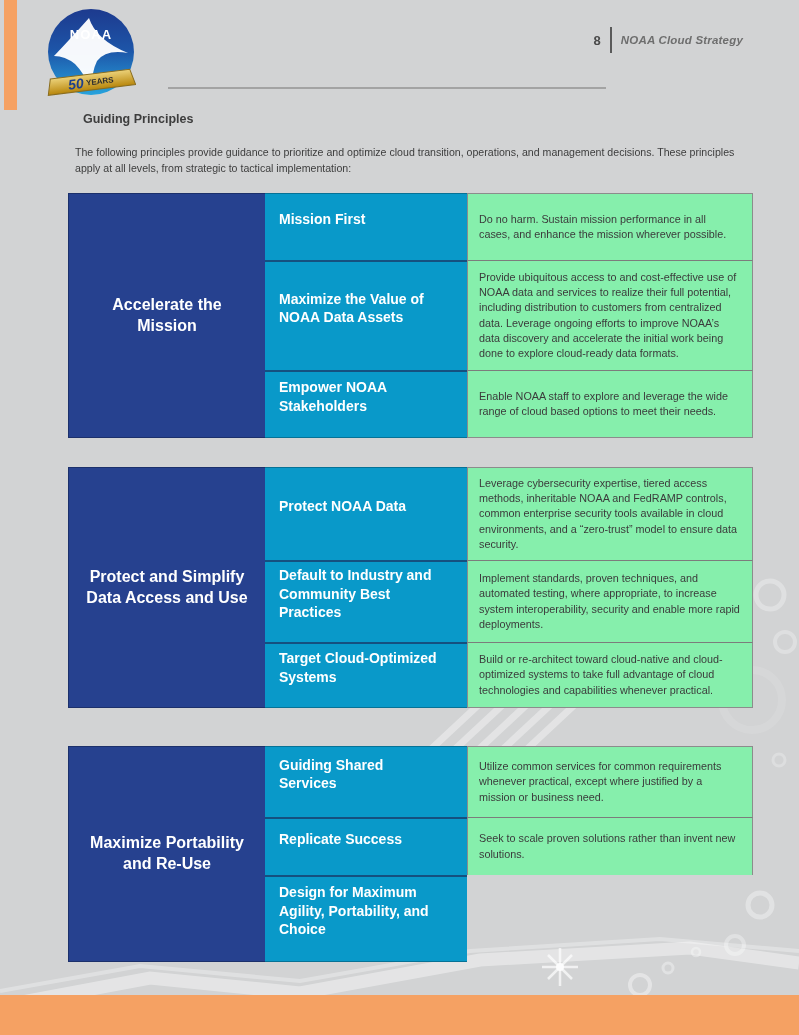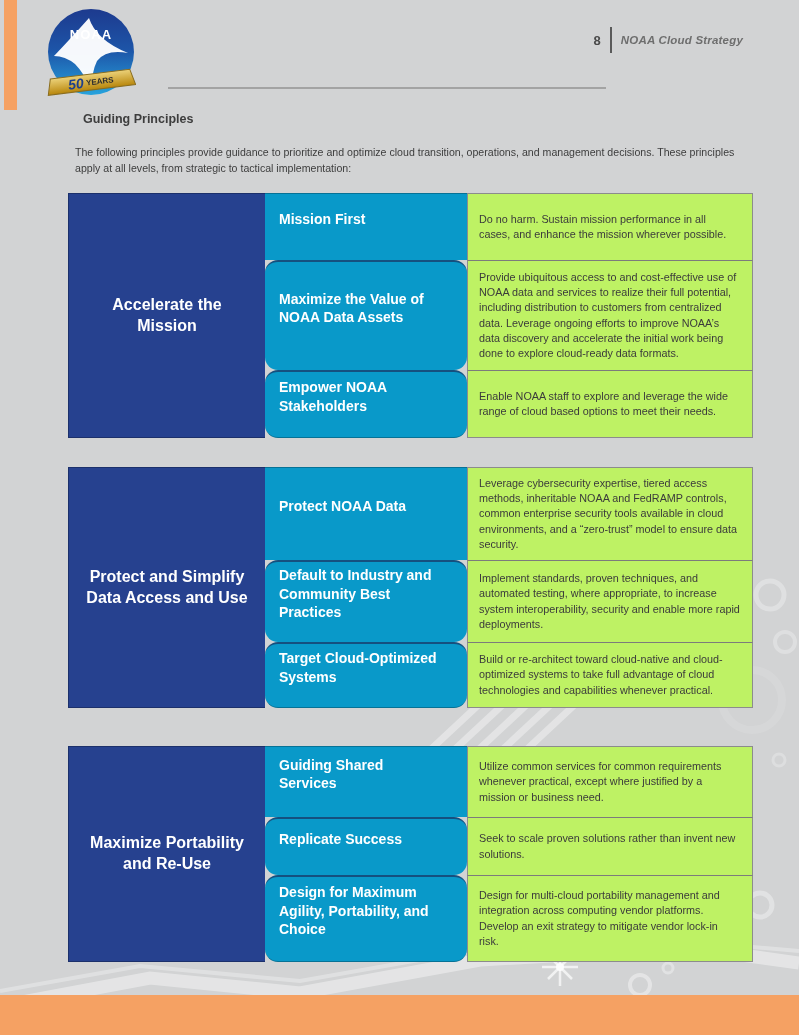--- a/index.html
+++ b/index.html
@@ -33,23 +33,23 @@
   .t2 { top:467px; grid-template-rows:93px 82px 66px; }
   .t3 { top:746px; grid-template-rows:71px 58px 87px; }
 
   .cat { grid-column:1; grid-row:1 / span 3; background:#26418f;
          display:flex; align-items:center; justify-content:center; text-align:center;
          color:#fff; font-weight:bold; font-size:16px; line-height:1.3; padding:6px 14px;
          border:1px solid rgba(0,0,0,.25); border-right:none; }
   .pname { grid-column:2; background:#0999c9; color:#fff; font-weight:bold;
            font-size:14px; line-height:1.32; display:flex; align-items:center;
            padding:8px 26px 24px 14px; border-top:1px solid rgba(0,0,0,.25); }
-  .pname.mid { border-top:2px solid #15507f;border-radius:13px; }
+  .pname.mid { border-top:2px solid #15507f; }
   .pname.last { border-bottom:1px solid rgba(0,0,0,.25); }
-  .pdesc { grid-column:3; background:#bef264; color:#3b3b3b; font-size:10.8px; line-height:1.42;
+  .pdesc { grid-column:3; background:#86efac; color:#3b3b3b; font-size:10.8px; line-height:1.42;
            display:flex; align-items:center; padding:8px 12px 8px 11px;
            border:1px solid #8c8c8c; border-bottom:none; }
   .pdesc.last { border-bottom:1px solid #8c8c8c; }
   .pdesc.mid { border-top:1.5px solid #7c7c7c; }
 
   .footer-bar { position:absolute; left:0; top:995px; width:799px; height:40px; background:#f5a163; }
 </style>
 </head>
 <body>
 
@@ -180,20 +180,17 @@
         </div>
       <div class="pname mid">
           <span>Replicate Success</span>
         </div>
       <div class="pdesc mid">
           <span>Seek to scale proven solutions rather than invent new solutions.</span>
         </div>
       <div class="pname mid last">
           <span>Design for Maximum Agility, Portability, and Choice</span>
         </div>
-      <div class="pdesc mid last">
-          <span>Design for multi-cloud portability management and integration across computing vendor platforms. Develop an exit strategy to mitigate vendor lock-in risk.</span>
-        </div>
     </section>
 
     <div class="footer-bar"></div>
   </div>
 </div>
 
 </body></html>

